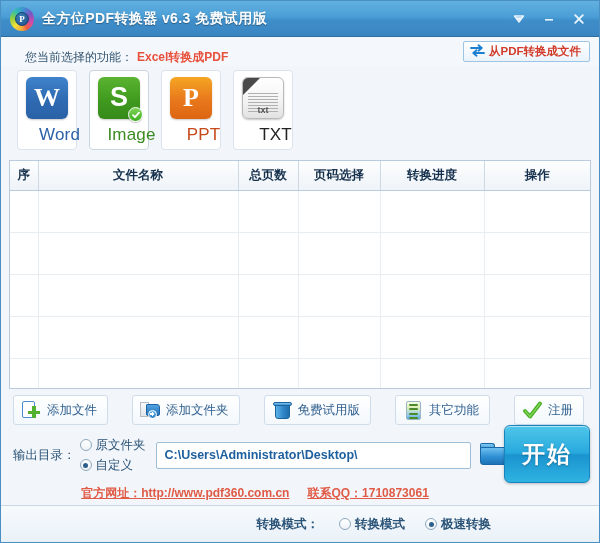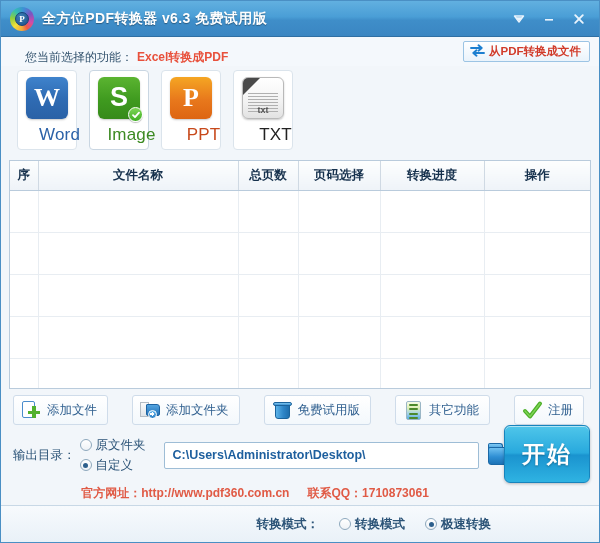--- a/index.html
+++ b/index.html
@@ -282,21 +282,21 @@
   }
 
   
   .outrow{
     flex:0 0 52px;
     display:flex;align-items:center;
     padding:0 12px 0 12px;
     position:relative;
   }
   .outlabel{font-size:12.5px;color:#2c5478;white-space:nowrap;margin-right:4px;}
-  .radios{display:flex;flex-direction:column;gap:3px;margin-right:18px;}
+  .radios{display:flex;flex-direction:column;gap:3px;margin-right:10px;}
   .rd{display:flex;align-items:center;gap:4px;cursor:pointer;white-space:nowrap;}
   .rd .dot{
     width:12px;height:12px;border-radius:50%;box-sizing:border-box;
     border:1px solid #8ea8bd;background:linear-gradient(to bottom,#ffffff,#eef2f6);
     display:flex;align-items:center;justify-content:center;flex:0 0 12px;
   }
   .rd.on .dot:after{
     content:"";width:5px;height:5px;border-radius:50%;background:#2d5f8c;display:block;
   }
   .rd .tx{font-size:12.5px;color:#2c5478;}
@@ -333,21 +333,21 @@
     text-shadow:0 1px 2px rgba(0,0,0,.3);
     cursor:pointer;
   }
 
   
   .contact{
     flex:0 0 24px;
     display:flex;align-items:center;justify-content:center;
     gap:18px;padding-right:90px;
   }
-  .contact .c1,.contact .c2{font-size:12px;color:#e05a45;white-space:nowrap;}
+  .contact .c1,.contact .c2{font-size:12px;color:#e05a45;white-space:nowrap;text-decoration:underline;}
   .contact .c1{font-weight:bold;}
   .contact .c2{font-weight:bold;}
 
   
   .modebar{
     flex:0 0 36px;
     border-top:1px solid #c8d8e6;
     background:linear-gradient(to bottom,#f7fafd,#e9f1f8);
     display:flex;align-items:center;justify-content:flex-end;
     padding-right:108px;gap:20px;

